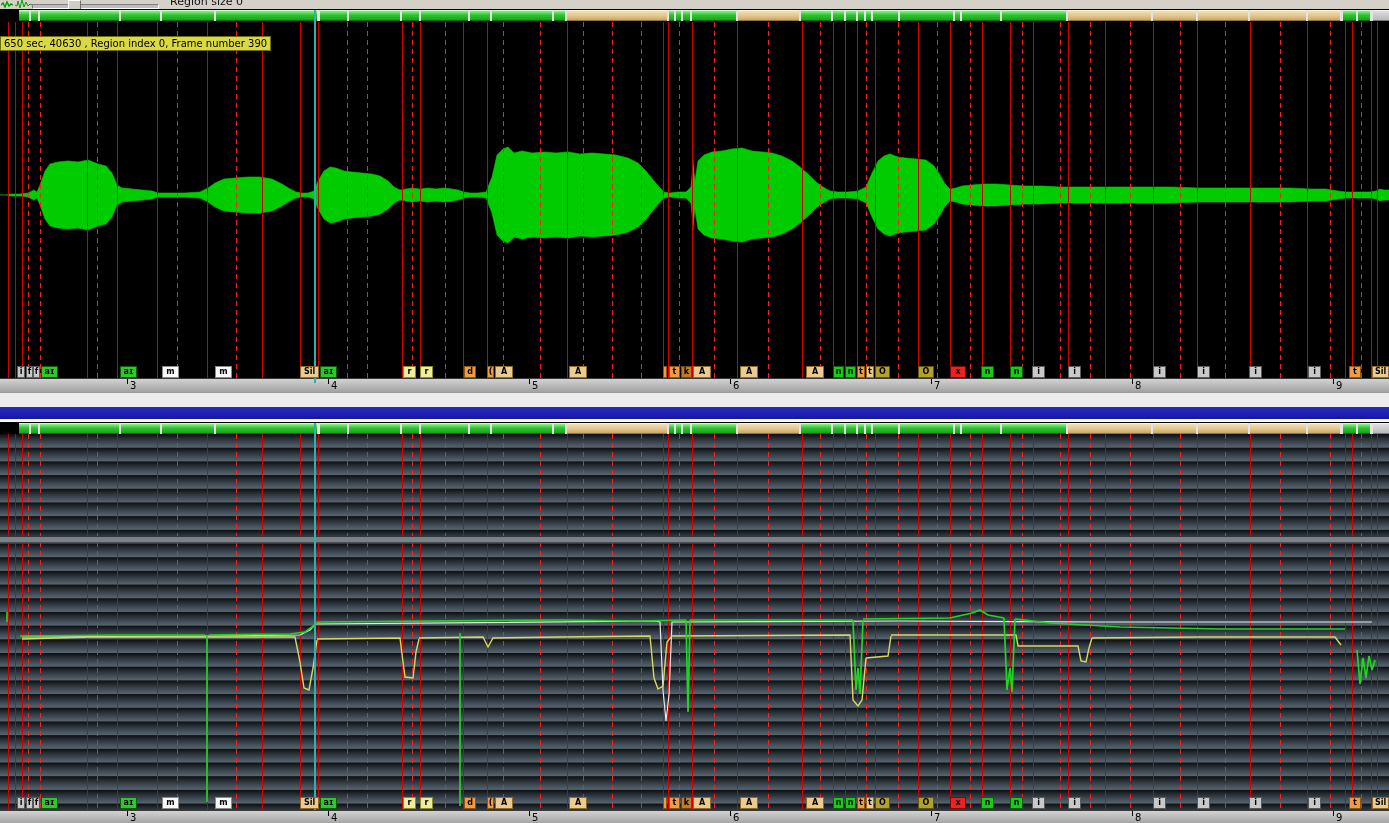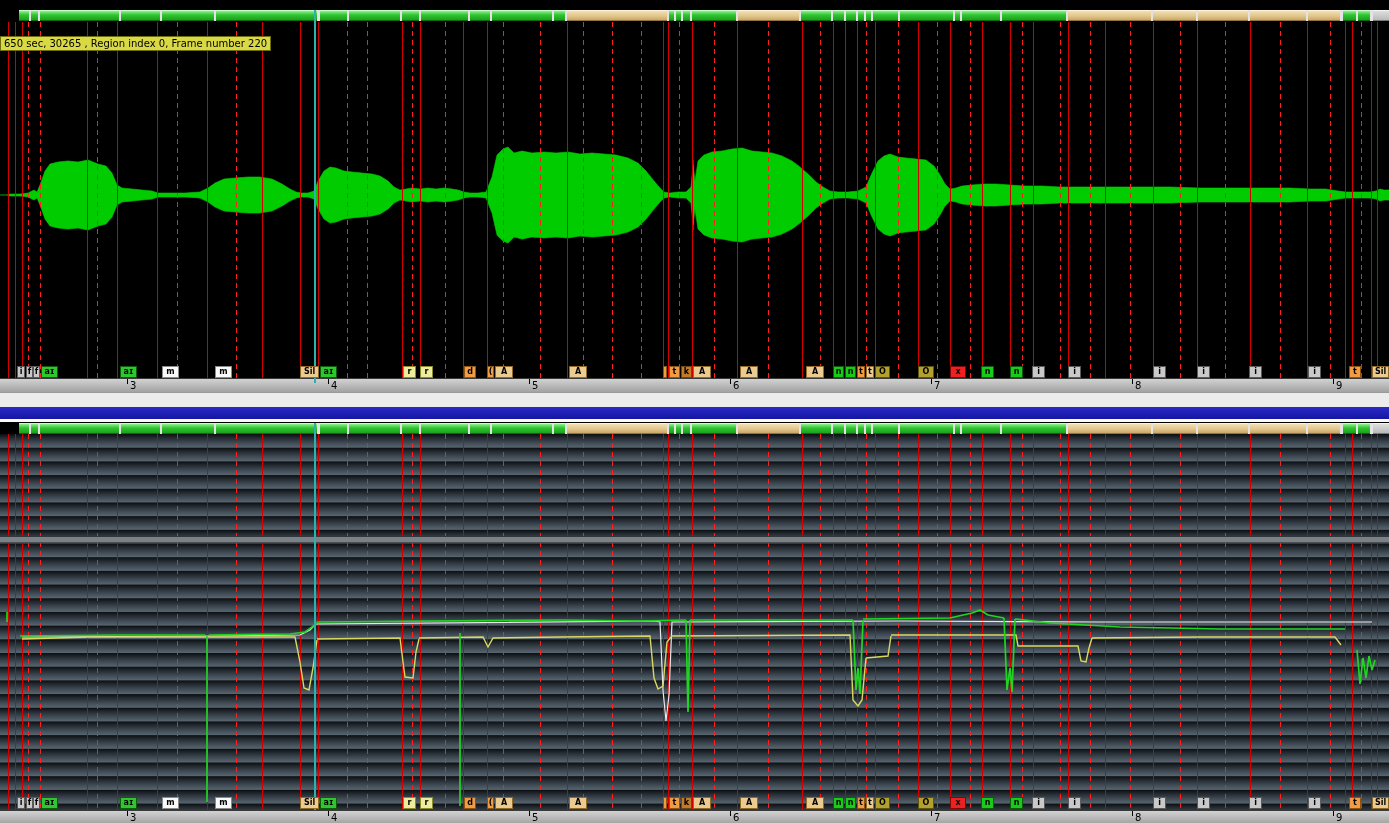--- a/index.html
+++ b/index.html
@@ -70,20 +70,31 @@
     background-size:100% 13.7px;background-repeat:repeat-y;}
   #grayband{position:absolute;left:0;top:536px;width:1389px;height:5px;background:#7b8186;
     border-top:1px solid #33383d;border-bottom:1px solid #4a4f54;z-index:5;}
   #tracks-svg{position:absolute;left:0;top:434px;width:1389px;height:376px;z-index:10;}
 </style>
 </head>
 <body>
 
 <div id="screen">
 
+  <div id="toolbar">
+    <svg class="tbicon" style="left:1px" width="12" height="9">
+      <polyline points="0,5 2,3 4,7 6,2 8,6 10,4 12,5" fill="none" stroke="#00a000" stroke-width="1.5"></polyline>
+    </svg>
+    <svg class="tbicon" style="left:15px" width="17" height="9">
+      <polyline points="0,5 2,6 3,1 5,8 7,0 9,7 11,2 13,6 15,4 17,5" fill="none" stroke="#00a000" stroke-width="1"></polyline>
+    </svg>
+    <div id="slider-groove"></div>
+    <div id="slider-thumb"></div>
+    <div class="tbtext" style="left:170px">Region size 0</div>
+  </div>
 
   <div style="position:absolute;left:0;top:9px;width:1389px;height:383px;background:#000;">
     <div class="segbar" id="segbar-top" style="top:1px">
       <div class="segbase"></div>
     <div class="seg g" style="left: 19px; width: 10px;"></div>
         <div class="seg g" style="left: 31px; width: 7px;"></div>
         <div class="seg g" style="left: 40px; width: 79px;"></div>
         <div class="seg g" style="left: 121px; width: 39px;"></div>
         <div class="seg g" style="left: 162px; width: 52px;"></div>
         <div class="seg g" style="left: 216px; width: 101px;"></div>
@@ -250,21 +261,21 @@
       <div class="ticknum" style="left: 733px;">6</div>
       <div class="tick" style="left: 931px;"></div>
       <div class="ticknum" style="left: 934px;">7</div>
       <div class="tick" style="left: 1132px;"></div>
       <div class="ticknum" style="left: 1135px;">8</div>
       <div class="tick" style="left: 1333px;"></div>
       <div class="ticknum" style="left: 1336px;">9</div>
     </div>
   <div class="cursor" id="cursor-top" style="left: 314px;"></div>
 
-  <div id="tooltip">650 sec, 30265 , Region index 0, Frame number 220</div>
+  <div id="tooltip">650 sec, 40630 , Region index 0, Frame number 390</div>
 
   <div id="divider"></div>
   <div id="bluebar"></div>
   <div id="whiteline"></div>
 
   <div style="position:absolute;left:0;top:422px;width:1389px;height:401px;background:#000;">
     <div class="segbar" id="segbar-bottom" style="top:1px">
       <div class="segbase"></div>
     <div class="seg g" style="left: 19px; width: 10px;"></div>
         <div class="seg g" style="left: 31px; width: 7px;"></div>

